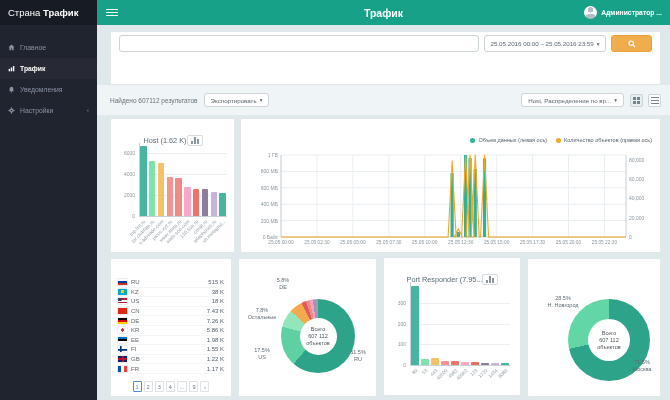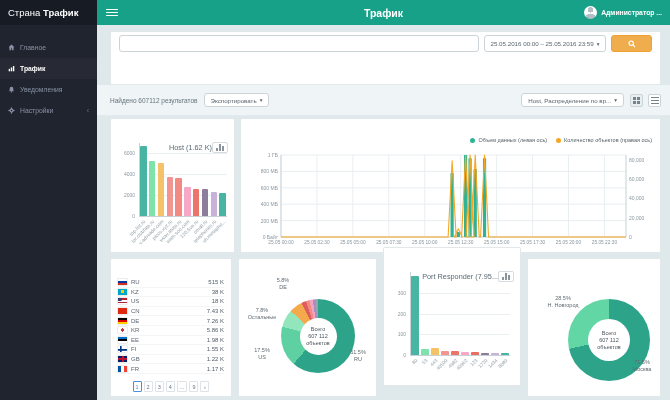--- a/index.html
+++ b/index.html
@@ -45,23 +45,23 @@
   .view-btn+.view-btn{margin-left:-1px}
   .view-btn.active{background:#e7eef1}
   .icon-grid{width:7px;height:7px;background:linear-gradient(#77828a,#77828a) 0 0/3px 3px no-repeat,linear-gradient(#77828a,#77828a) 4px 0/3px 3px no-repeat,linear-gradient(#77828a,#77828a) 0 4px/3px 3px no-repeat,linear-gradient(#77828a,#77828a) 4px 4px/3px 3px no-repeat}
   .icon-list{width:8px;height:7px;background:repeating-linear-gradient(180deg,#77828a 0 1px,transparent 1px 3px)}
   
   .card{position:absolute;background:#fff;border:1px solid #e2e8ea;border-radius:2px}
   #card-host{left:110px;top:118px;width:125px;height:135px}
   #card-time{left:240px;top:118px;width:421px;height:135px}
   #card-initiator{left:110px;top:258px;width:122px;height:139px}
   #card-responder{left:238px;top:258px;width:139px;height:139px}
-  #card-port{left:383px;top:247px;width:138px;height:139px}
+  #card-port{left:383px;top:257px;width:138px;height:139px}
   #card-cluster{left:527px;top:258px;width:134px;height:139px}
-  .card-head{display:flex;align-items:center;justify-content:flex-end;padding:23px 6px 0 7px}
+  .card-head{display:flex;align-items:center;justify-content:center;padding:16px 6px 0 7px}
   .card-title{font-size:7.3px;color:#5a6b75;white-space:nowrap;overflow:hidden}
   .panel-btn{width:16px;height:11px;border:1px solid #d5dbde;border-radius:2px;background:#fff;display:flex;align-items:center;justify-content:center;cursor:pointer;flex:none}
   .icon-bars{width:8px;height:7px;background:linear-gradient(#8a959d,#8a959d) 0 100%/2px 3px no-repeat,linear-gradient(#8a959d,#8a959d) 3px 100%/2px 7px no-repeat,linear-gradient(#8a959d,#8a959d) 6px 100%/2px 5px no-repeat}
   .icon-pie{width:7px;height:7px;border-radius:50%;background:conic-gradient(#8a959d 0 265deg,#c9d2d6 265deg)}
   
   .mini-chart{position:absolute;left:4px;right:2px;top:18px;bottom:2px;overflow:visible}
   .hgrid{position:absolute;height:1px;background:#eaeff1}
   .vaxis{position:absolute;width:1px;background:#c8d1d6}
   .ytick{position:absolute;text-align:right;font-size:5px;color:#8a979f}
   .vbar{position:absolute;border-radius:1px 1px 0 0}

